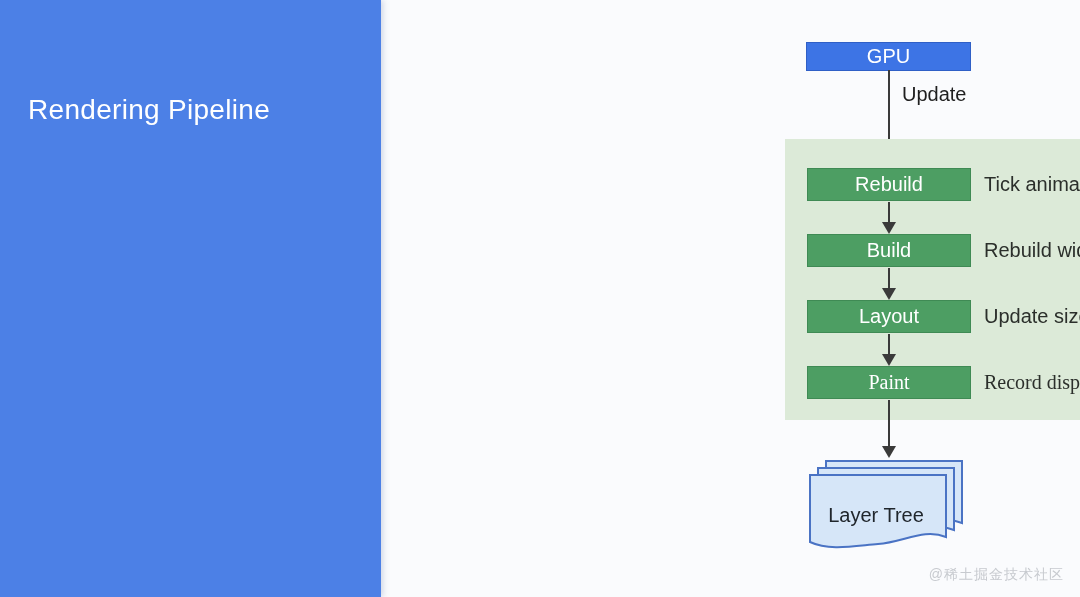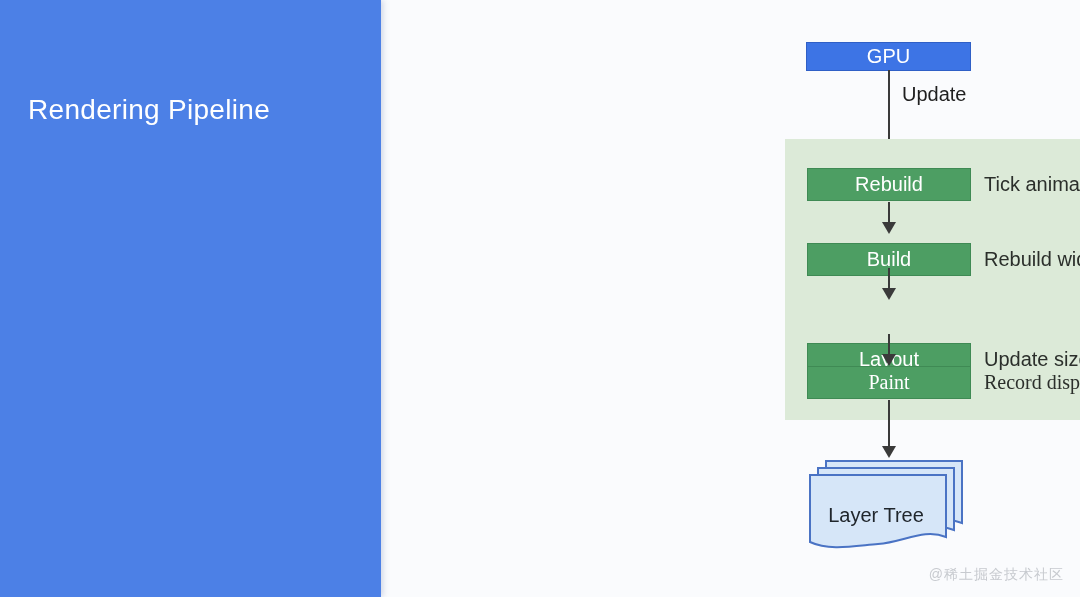--- a/index.html
+++ b/index.html
@@ -62,22 +62,22 @@
     display: flex; align-items: center; justify-content: center;
   }
   .stage-desc {
     position: absolute; left: 603px;
     height: 33px;
     display: flex; align-items: center;
     font-size: 20px; color: #2b2f2b;
     white-space: nowrap;
   }
   .stage-0 { top: 168px; }
-  .stage-1 { top: 243px; }
-  .stage-2 { top: 300px; margin-top: 43px; }
+  .stage-1 { top: 234px; }
+  .stage-2 { top: 300px; }
   .stage-3 { top: 366px; font-family: Liberation Serif, serif; }
 
   
   .arrow-line {
     position: absolute; left: 507px; width: 2px;
     background: #3a3a3a;
   }
   .arrow-head {
     position: absolute; left: 501px;
     width: 0; height: 0;

